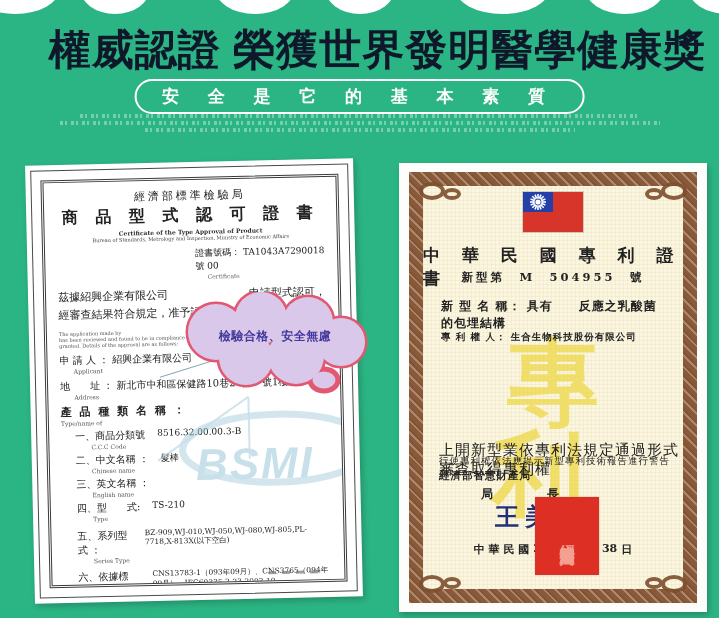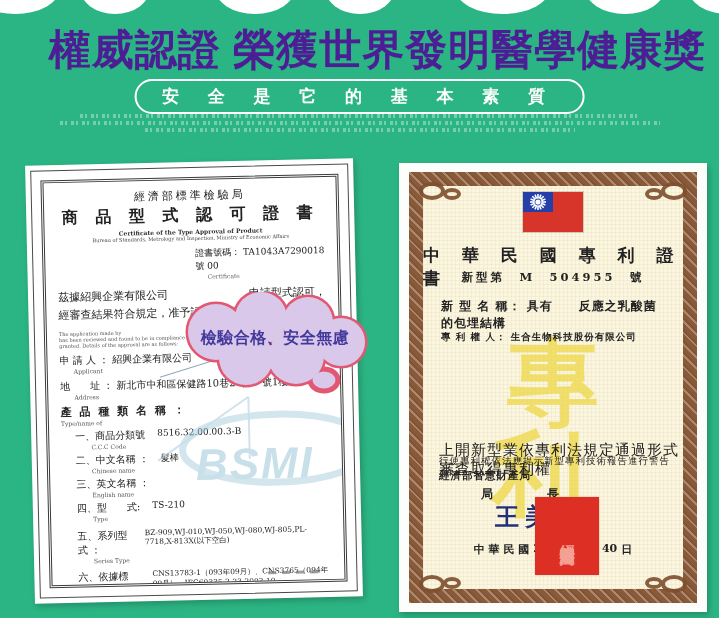--- a/index.html
+++ b/index.html
@@ -7,21 +7,21 @@
   body {
     position:relative;
     background:#2cb584;
     font-family:"Liberation Sans", sans-serif;
   }
   
   .scallop { position:absolute; background:#fff; border-radius:50%; top:-38px; height:52px; }
   
   .main-title {
     position:absolute; top:22px; left:0; width:719px;
-    text-align:center; color:#4c1d95; font-size:42px; font-weight:800;
+    text-align:center; color:#0f172a; font-size:42px; font-weight:800;
     letter-spacing:1px; text-shadow:0 1px 0 rgba(0,0,0,.04);
     font-family:"Liberation Sans", sans-serif;
     padding-left:36px;
   }
   .sub-badge {
     position:absolute; top:79px; left:50%; transform:translateX(-50%);
     border:2px solid #fff; border-radius:22px; padding:4px 26px;
     color:#fff; font-size:17px; font-weight:700; letter-spacing:12px;
     white-space:nowrap;
   }
@@ -62,21 +62,21 @@
     background:#8aa8b8; transform:rotate(-16deg); transform-origin:left; }
   .bsmi-mark { position:absolute; left:108px; top:208px; width:210px; height:110px; opacity:.55; pointer-events:none; }
   .bsmi-text { position:absolute; left:38px; top:52px; font-size:44px; font-weight:800; font-style:italic;
     color:#9cc6d8; letter-spacing:2px; font-family:"Liberation Sans",sans-serif; }
   .page-mark { position:absolute; right:24px; bottom:6px; width:52px; height:3px;
     background:repeating-linear-gradient(90deg,#777 0 8px, transparent 8px 14px); opacity:.7; }
 
   
   .bubble { position:absolute; left:176px; top:292px; width:196px; height:104px; z-index:5; }
   .bubble-label { position:absolute; left:14px; top:36px; width:170px; text-align:center;
-    font-size:16px; font-weight:800; color:#43389b; letter-spacing:.5px;
+    font-size:12px; font-weight:800; color:#43389b; letter-spacing:.5px;
     font-family:"Liberation Sans",sans-serif; }
 
   
   .rcert-wrap {
     position:absolute; left:399px; top:163px; width:308px; height:449px;
     background:#fdfdfb; box-shadow:2px 3px 6px rgba(0,0,0,.22); padding:9px 10px;
   }
   .rcert {
     position:relative; width:100%; height:100%;
     background:
@@ -312,21 +312,21 @@
         <span>局　　長</span>
         <span class="rc-director-name">王美花</span>
       </div>
 
       <div class="rc-date">
         <span>中 華 民 國</span>
         <span>200</span>
         <span>年</span>
         <span>7</span>
         <span>月</span>
-        <span>40</span>
+        <span>38</span>
         <span>日</span>
       </div>
 
       <div class="seal">
         <div class="seal-text">經濟部智慧財產局</div>
       </div>
 
     </div>
   </div>
 </div>

